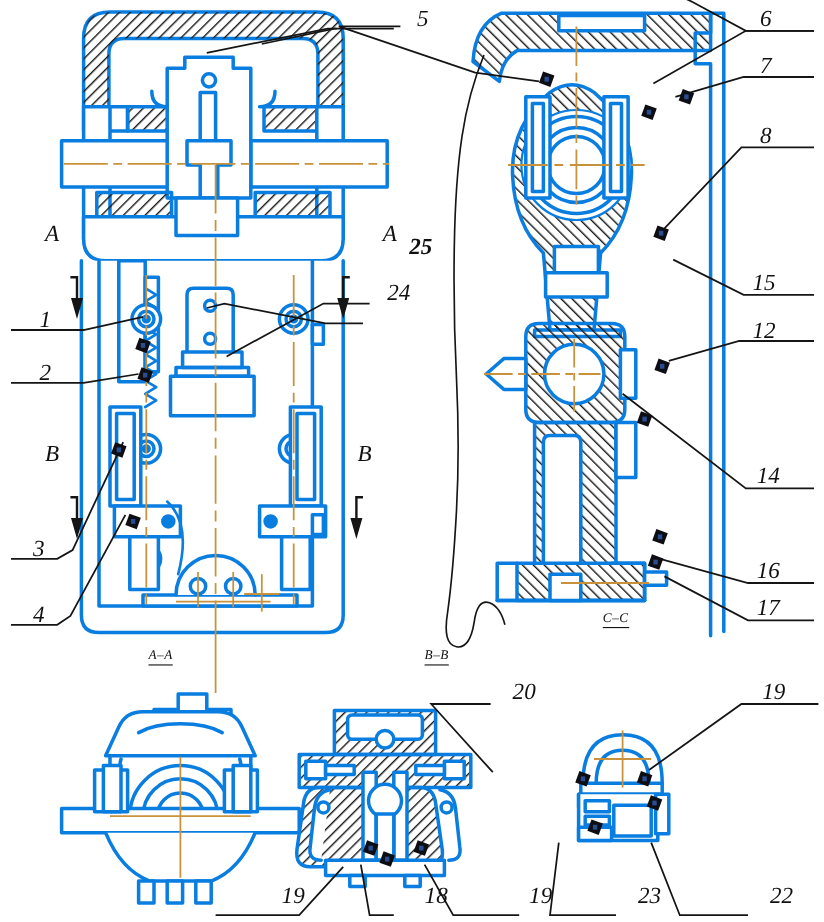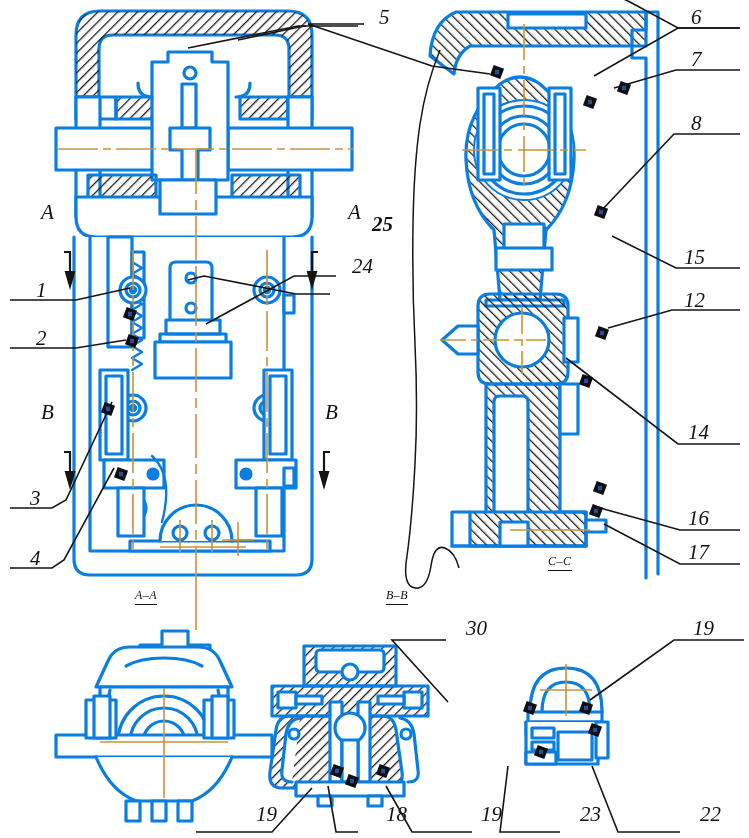--- a/index.html
+++ b/index.html
@@ -334,21 +334,21 @@
   <span class="lbl num" style="left:691px;top:47px;">7</span>
   <span class="lbl num" style="left:691px;top:111px;">8</span>
   <span class="lbl num" style="left:684px;top:245px;">15</span>
   <span class="lbl num" style="left:684px;top:288px;">12</span>
   <span class="lbl num" style="left:688px;top:420px;">14</span>
   <span class="lbl num" style="left:688px;top:506px;">16</span>
   <span class="lbl num" style="left:688px;top:540px;">17</span>
   <span class="lbl num" style="left:386px;top:802px;">18</span>
   <span class="lbl num" style="left:256px;top:802px;">19</span>
   <span class="lbl num" style="left:481px;top:802px;">19</span>
-  <span class="lbl num" style="left:466px;top:616px;">30</span>
+  <span class="lbl num" style="left:466px;top:616px;">20</span>
   <span class="lbl num" style="left:693px;top:616px;">19</span>
   <span class="lbl num" style="left:700px;top:802px;font-style:italic;">22</span>
   <span class="lbl num" style="left:580px;top:802px;">23</span>
   <span class="lbl num" style="left:352px;top:254px;">24</span>
   <span class="lbl num" style="left:372px;top:212px;font-weight:bold;">25</span>
 </div>
 
 </div>
 
 </body></html>

